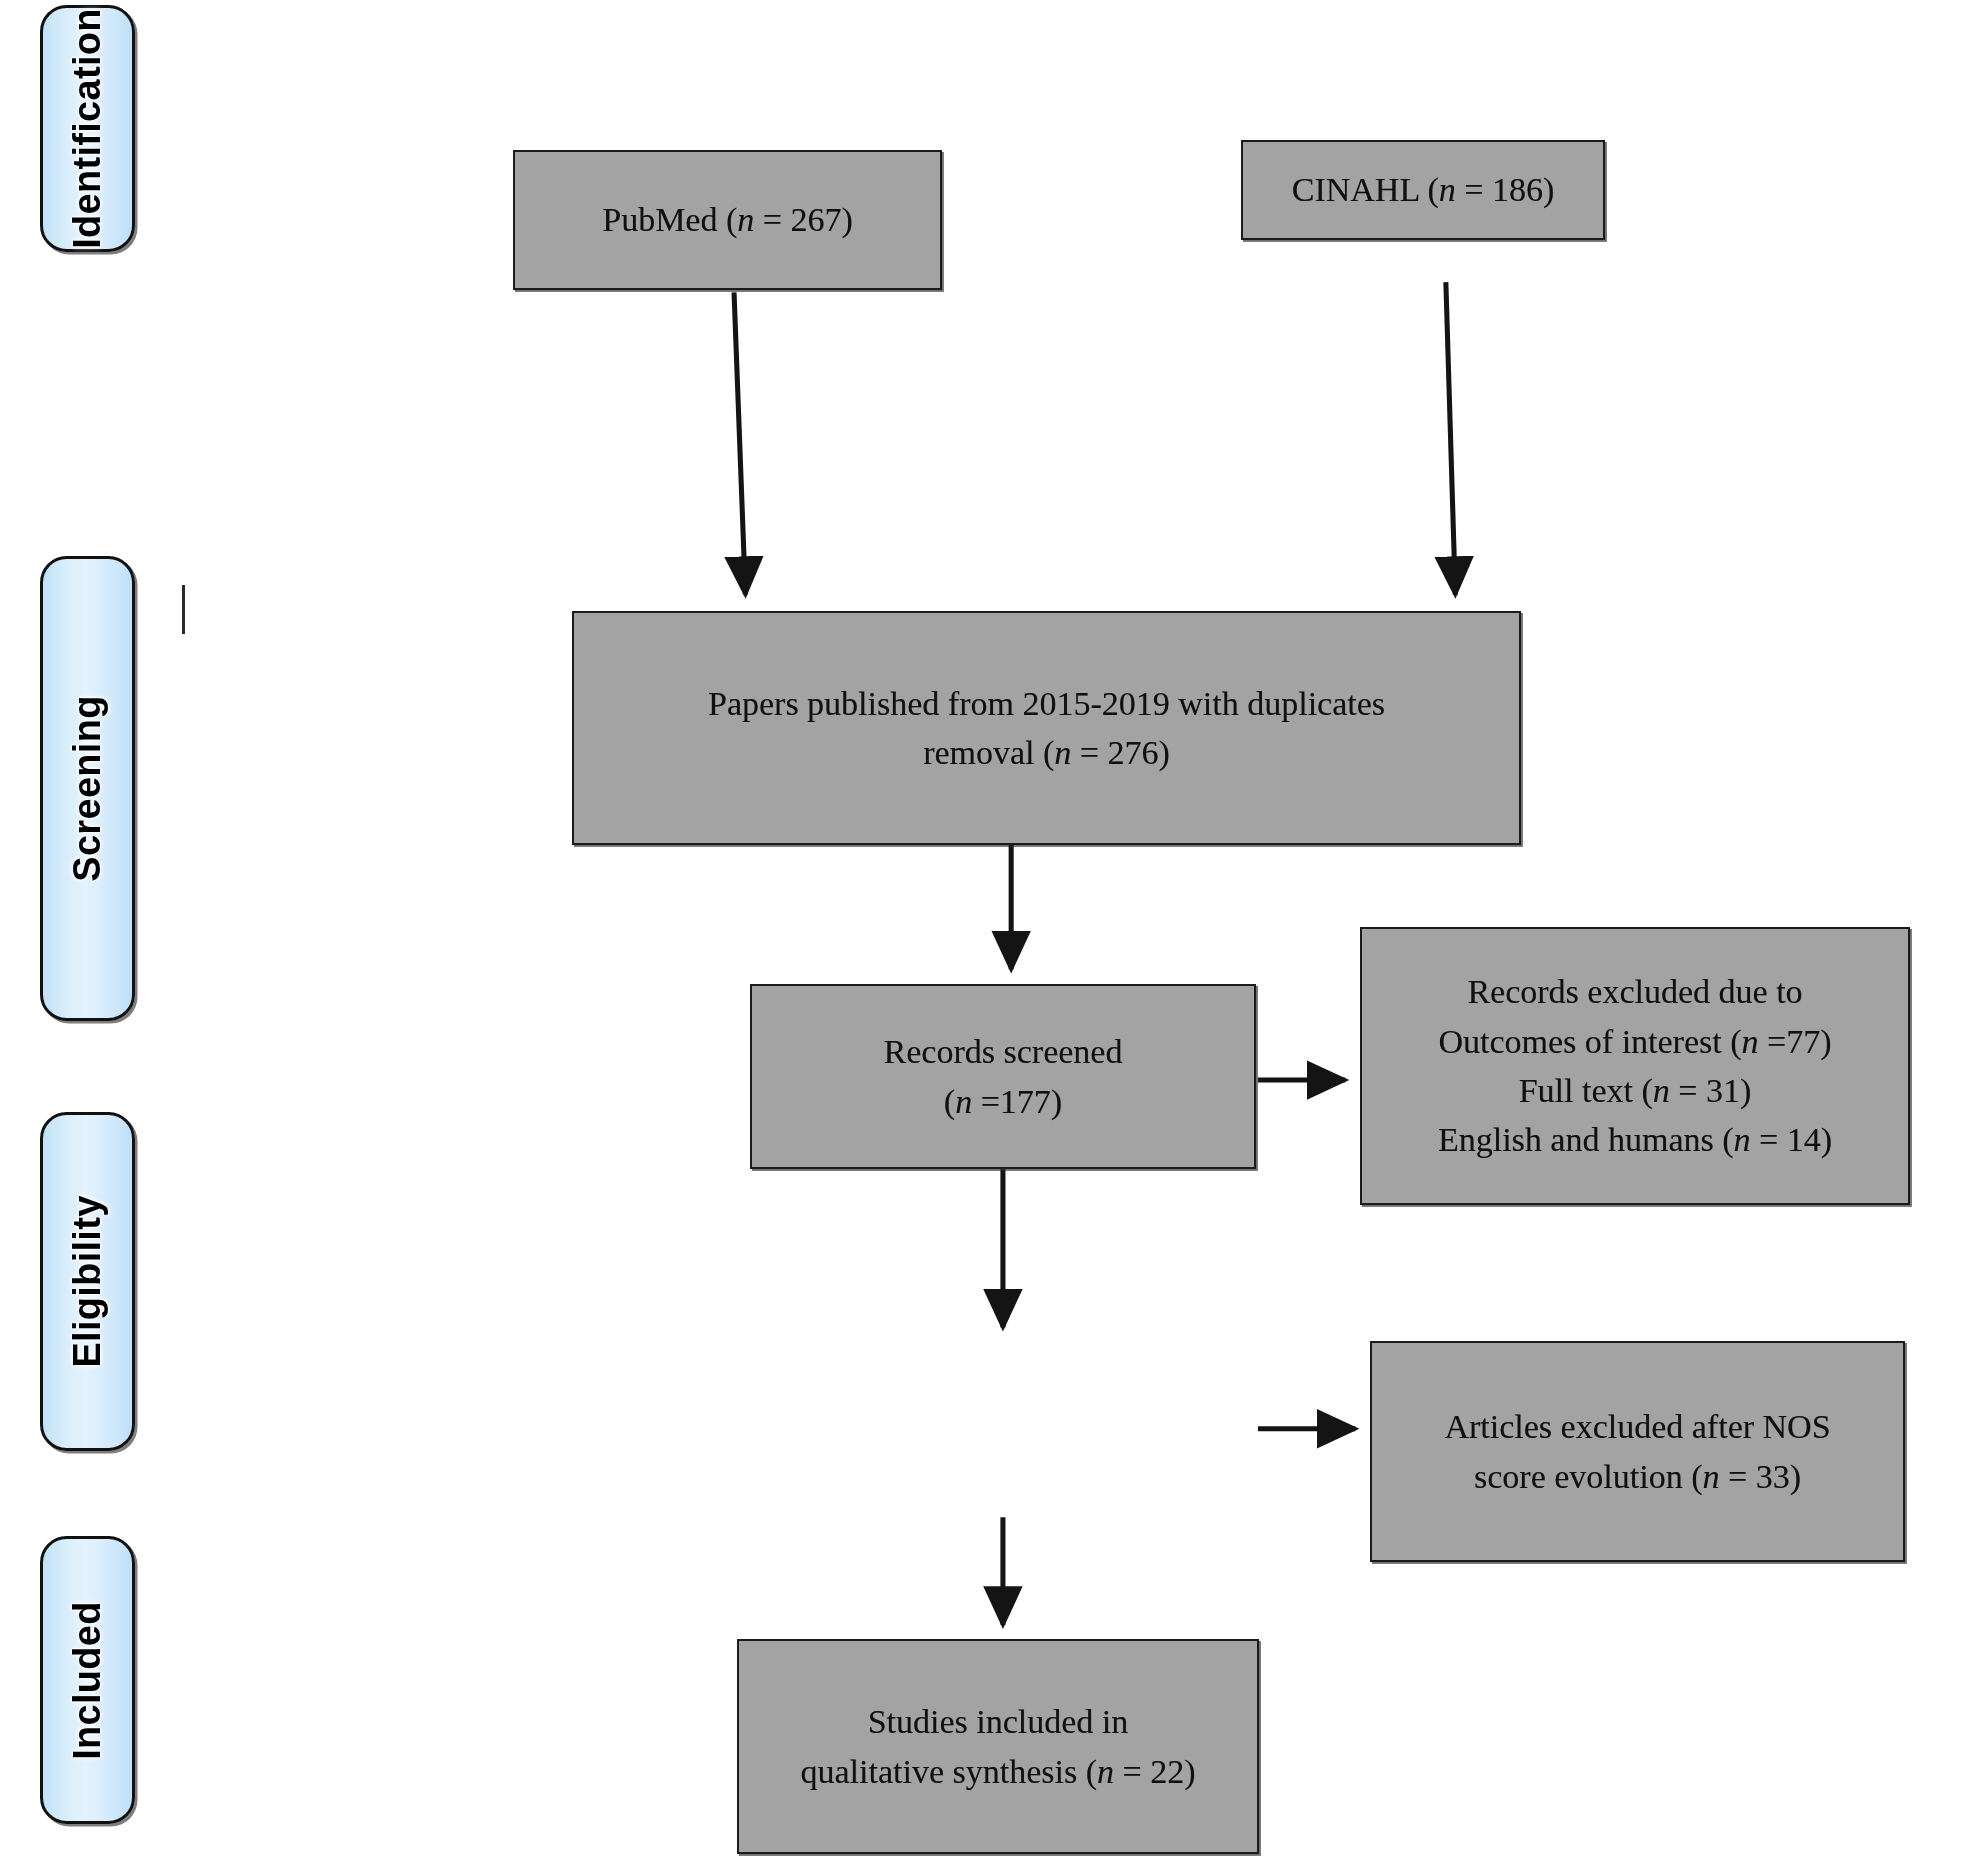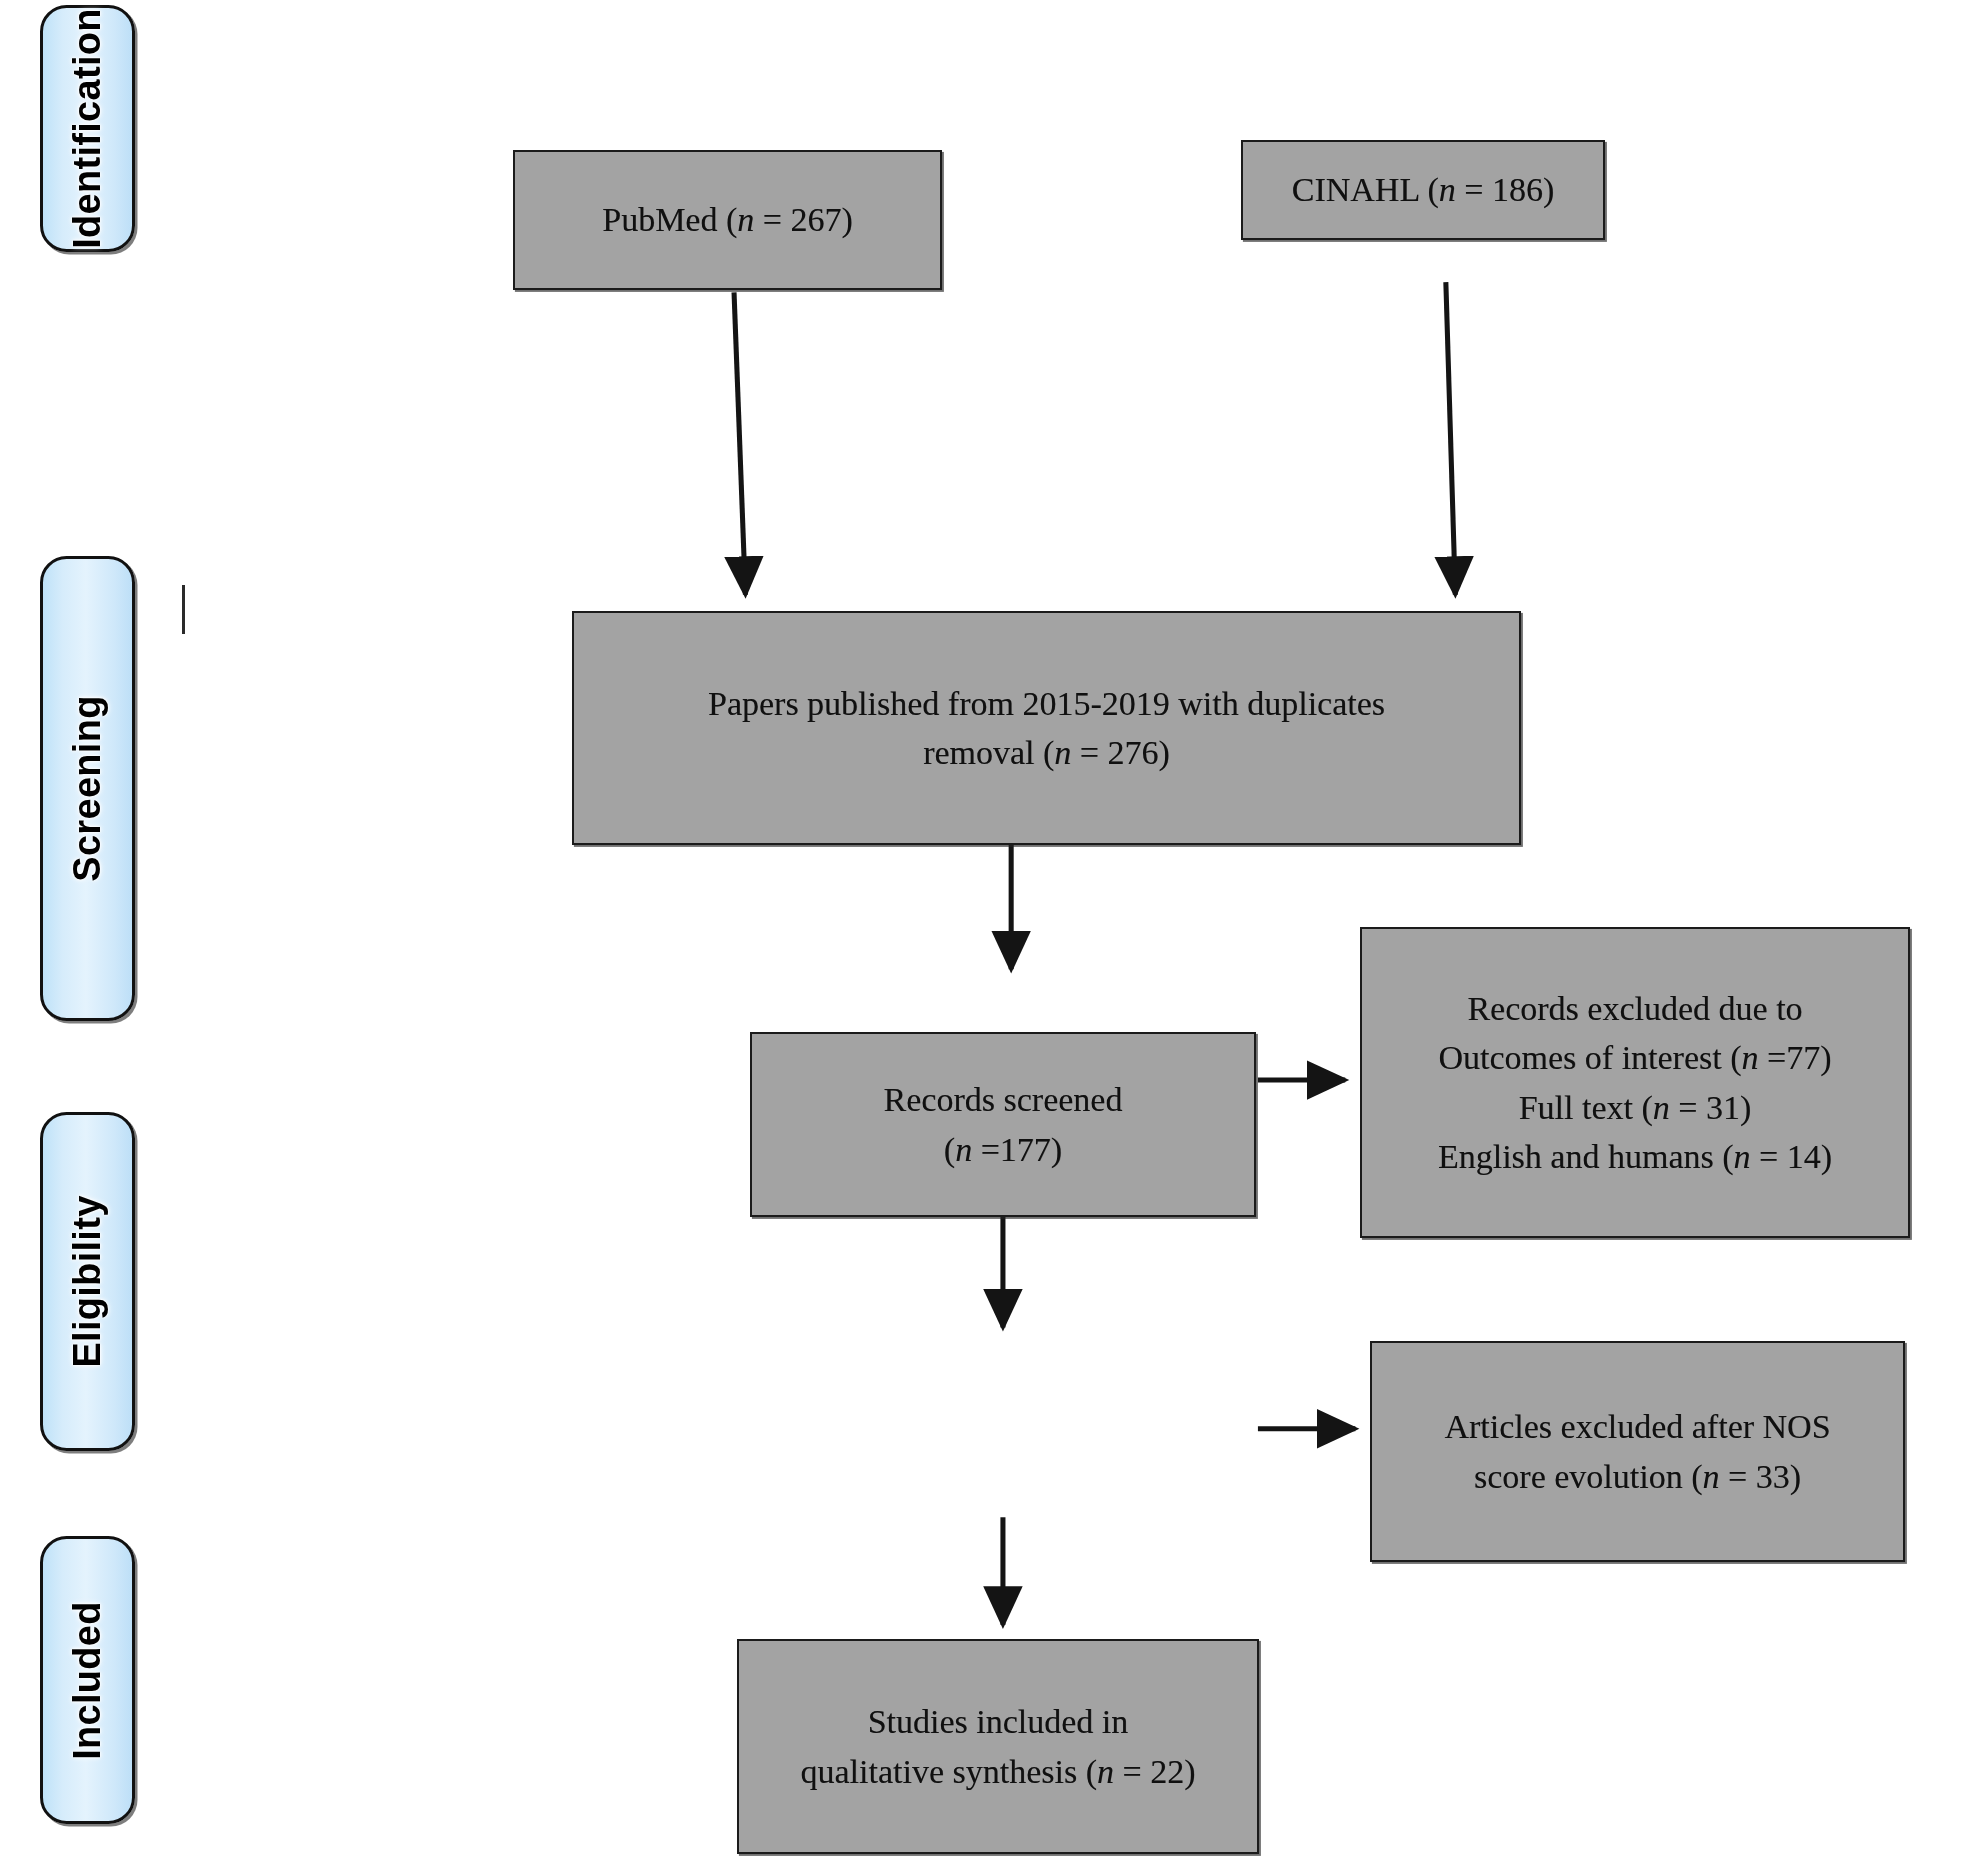--- a/index.html
+++ b/index.html
@@ -128,25 +128,25 @@
   </div>
 
   <div class="flow-box" style="left:1241px; top:140px; width:364px; height:100px;">
     <span class="box-text">CINAHL (<i>n</i> = 186)</span>
   </div>
 
   <div class="flow-box" style="left:572px; top:611px; width:949px; height:234px;">
     <span class="box-text">Papers published from 2015-2019 with duplicates<br>removal (<i>n</i> = 276)</span>
   </div>
 
-  <div class="flow-box" style="left:750px; top:984px; width:506px; height:185px;margin-top:48px;">
+  <div class="flow-box" style="left:750px; top:984px; width:506px; height:185px;">
     <span class="box-text">Records screened<br>(<i>n</i> =177)</span>
   </div>
 
-  <div class="flow-box" style="left:1360px; top:927px; width:550px; height:311px;">
+  <div class="flow-box" style="left:1360px; top:927px; width:550px; height:278px;">
     <span class="box-text">Records excluded due to<br>Outcomes of interest (<i>n</i> =77)<br>Full text (<i>n</i> = 31)<br>English and humans (<i>n</i> = 14)</span>
   </div>
 
 
   <div class="flow-box" style="left:1370px; top:1341px; width:535px; height:221px;">
     <span class="box-text">Articles excluded after NOS<br>score evolution (<i>n</i> = 33)</span>
   </div>
 
   <div class="flow-box" style="left:737px; top:1639px; width:522px; height:215px;">
     <span class="box-text">Studies included in<br>qualitative synthesis (<i>n</i> = 22)</span>

